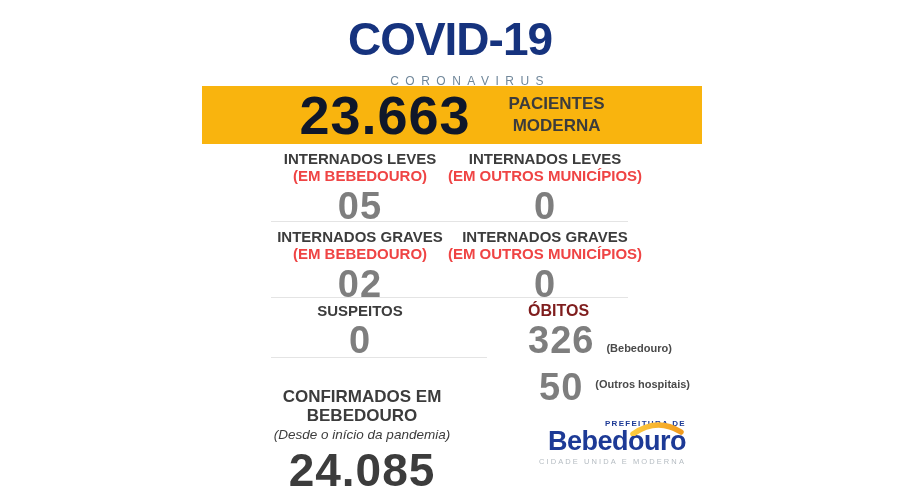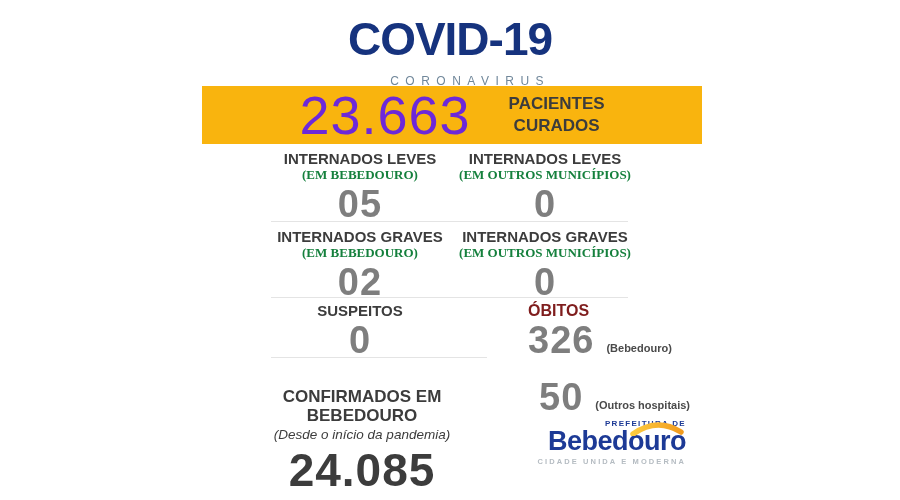--- a/index.html
+++ b/index.html
@@ -51,22 +51,22 @@
     width: 500px;
     height: 58px;
     background: #F9B40E;
     display: flex;
     align-items: center;
     justify-content: center;
     gap: 38px;
   }
   .banner-value {
     font-size: 54px;
-    font-weight: 400;
-    color: #6d28d9;
+    font-weight: 700;
+    color: #0f172a;
     letter-spacing: 1px;
     line-height: 1;
   }
   .banner-label {
     font-size: 17px;
     font-weight: 700;
     color: #3C3C3C;
     text-align: center;
     line-height: 1.3;
   }
@@ -77,25 +77,24 @@
     width: 220px;
     text-align: center;
   }
   .stat-title {
     font-size: 15px;
     font-weight: 700;
     color: #3C3C3C;
     line-height: 1.15;
   }
   .stat-subtitle {
-    font-size: 13px;
-    font-weight: 700;
-    color: #15803d;
+    font-size: 15px;
+    font-weight: 700;
+    color: #ef4444;
     line-height: 1.2;
-    font-family: Liberation Serif, serif;
   }
   .stat-value {
     font-size: 38px;
     font-weight: 800;
     color: #7E7E7E;
     line-height: 1.15;
     letter-spacing: 1px;
   }
 
   .cell-r1-left  { left: 250px; top: 150px; }
@@ -123,21 +122,21 @@
   .obitos-title {
     font-size: 16px;
     font-weight: 700;
     color: #7f1d1d;
     margin-bottom: 1px;
   }
   .obitos-row {
     display: flex;
     align-items: flex-end;
   }
-  .obitos-row-2 { margin-top: 17px; margin-left: 11px; }
+  .obitos-row-2 { margin-top: 7px; margin-left: 11px; align-items: center; }
   .obitos-value {
     font-size: 38px;
     font-weight: 800;
     color: #7E7E7E;
     line-height: 1.05;
     letter-spacing: 1px;
   }
   .obitos-label {
     font-size: 11px;
     font-weight: 700;
@@ -200,21 +199,21 @@
   }
   .pref-arc {
     position: absolute;
     right: 2px;
     top: -8px;
     width: 54px;
     height: 16px;
   }
   .pref-tagline {
     font-size: 7.5px;
-    font-weight: 700;
+    font-weight: 400;
     letter-spacing: 2.1px;
     color: #B5BCC2;
     margin-top: 2px;
     margin-left: 0;
     white-space: nowrap;
   }
 </style>
 </head>
 <body>
 
@@ -224,21 +223,21 @@
     <div class="covid-logo-inner">
       <span class="covid-title">COVID-19</span>
       <span class="covid-subtitle">CORONAVIRUS</span>
     </div>
   </div>
 
   <div class="banner">
     <span class="banner-value">23.663</span>
     <span class="banner-label">
       <span>PACIENTES</span><br>
-      <span>CURADOS</span>
+      <span>MODERNA</span>
     </span>
   </div>
 
   <div class="stat-cell cell-r1-left">
     <div class="stat-title">INTERNADOS LEVES</div>
     <div class="stat-subtitle">(EM BEBEDOURO)</div>
     <div class="stat-value">05</div>
   </div>
   <div class="stat-cell cell-r1-right">
     <div class="stat-title">INTERNADOS LEVES</div>

